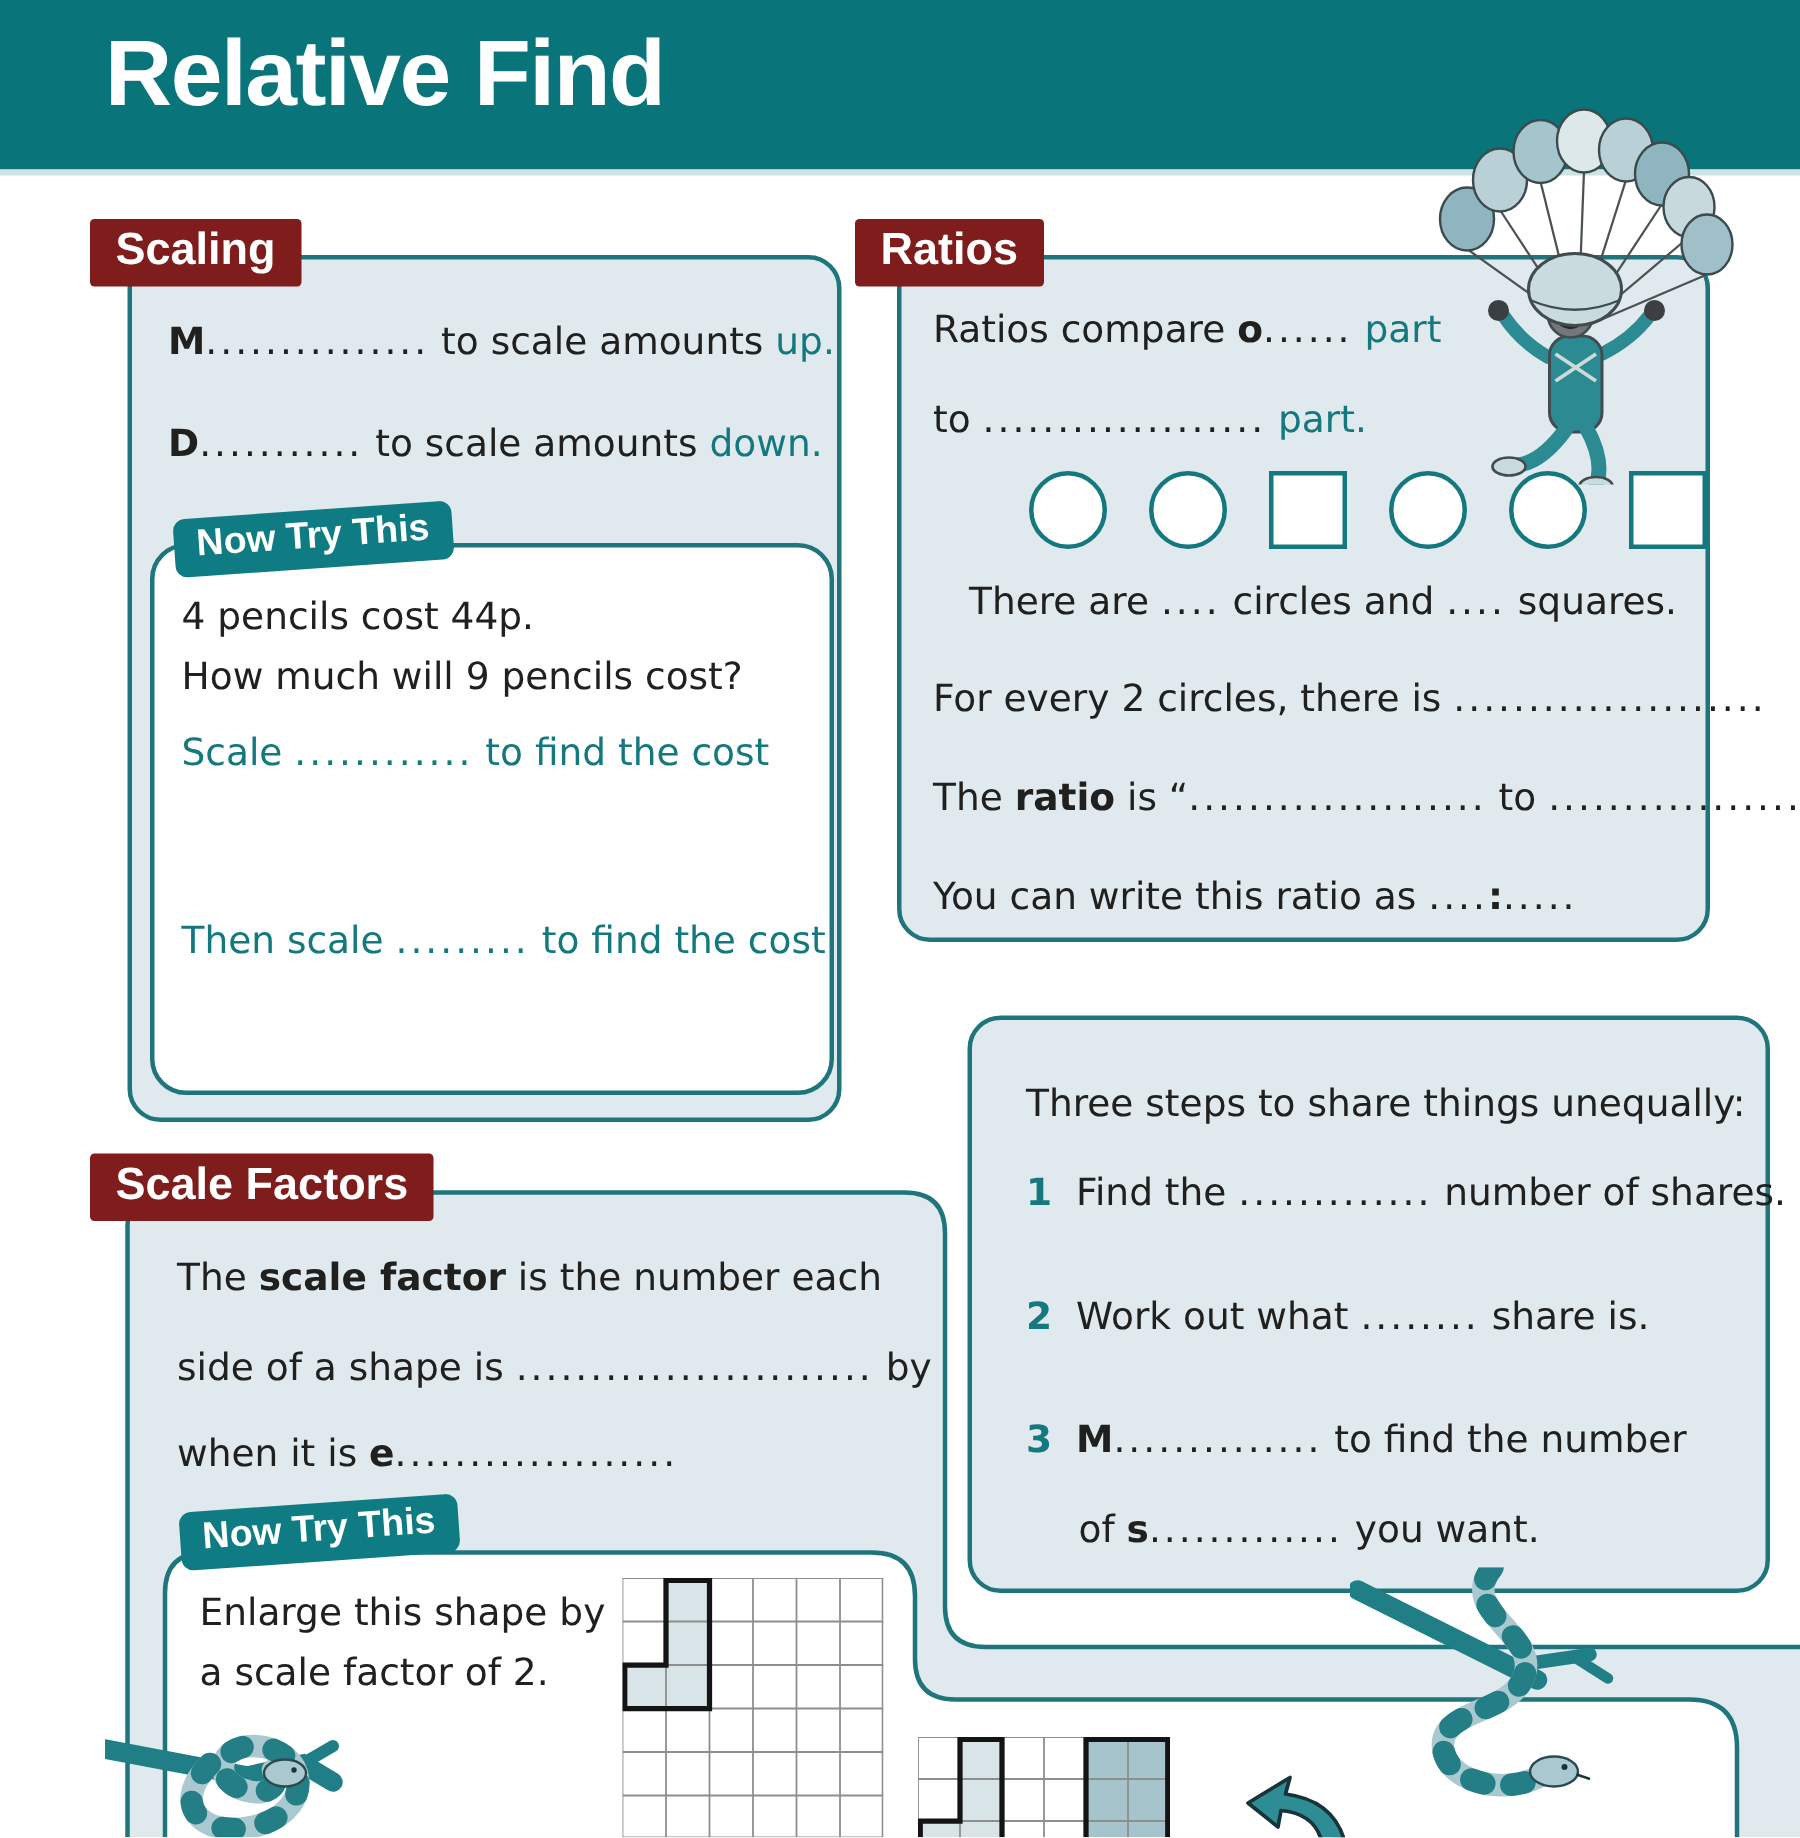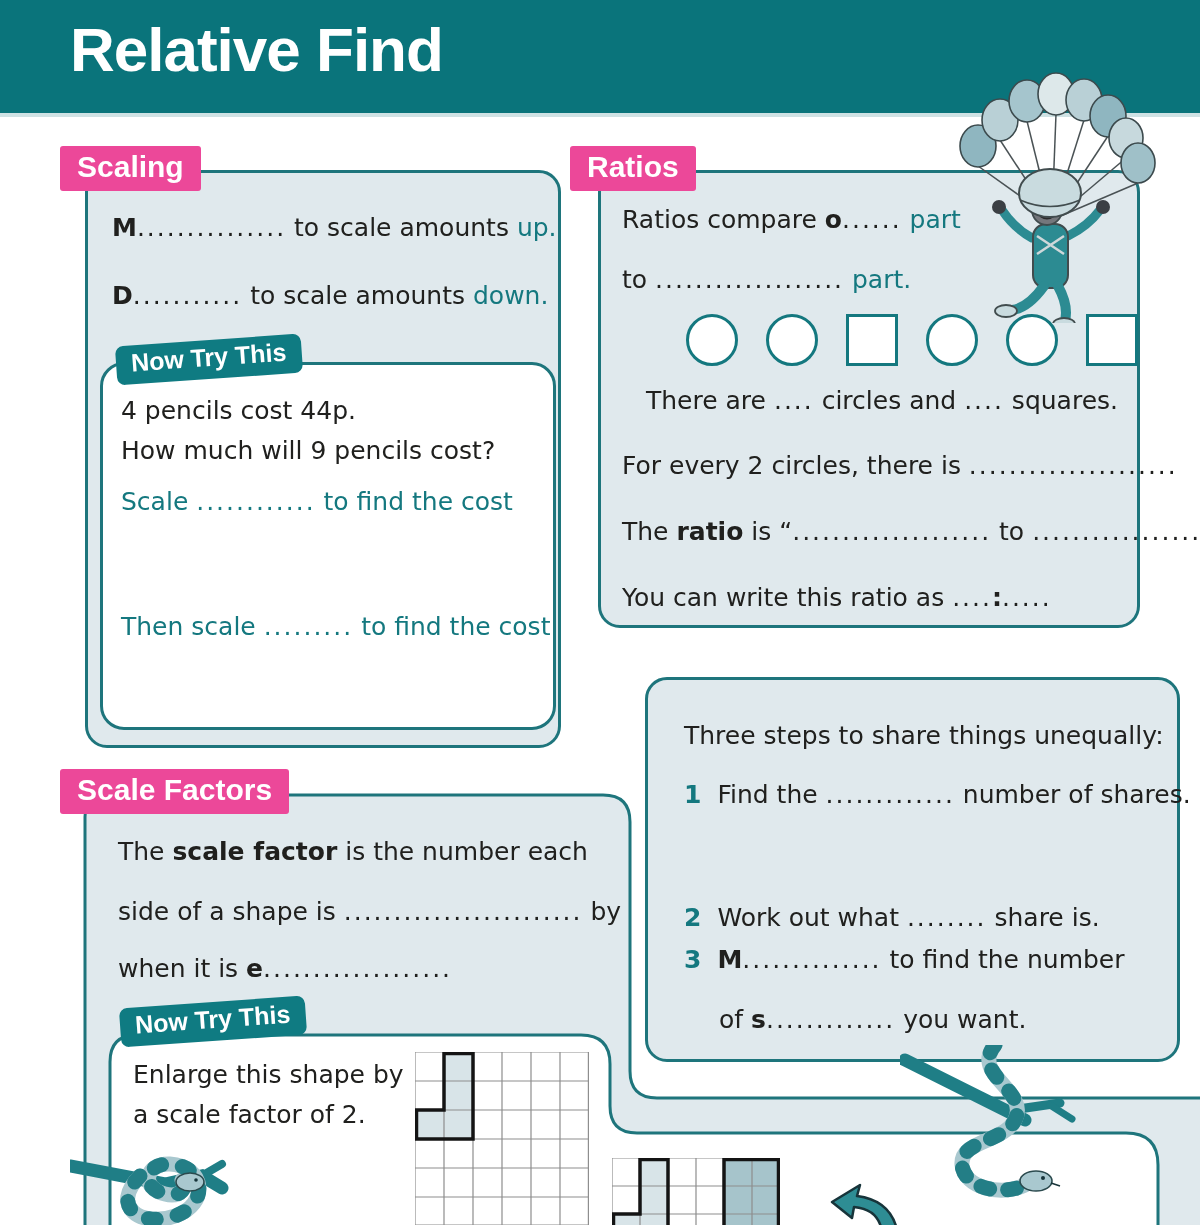--- a/index.html
+++ b/index.html
@@ -5,21 +5,21 @@
   html,body{margin:0;padding:0;background:#fff;}
   #stage{position:relative;width:1200px;height:1225px;overflow:hidden;background:#fff;
          font-family:"DejaVu Sans",sans-serif;color:#20201e;}
   
   .header-bar{position:absolute;left:0;top:0;width:1200px;height:113px;background:#0a747b;z-index:2;}
   .header-underline{position:absolute;left:0;top:113px;width:1200px;height:4px;background:#cfe2e4;z-index:2;}
   .page-title{position:absolute;left:70px;top:14px;font-family:"Liberation Sans",sans-serif;
               font-weight:800;font-size:62px;letter-spacing:-1px;color:#fff;z-index:3;}
   
   .panel{position:absolute;background:#e0e9ed;border:3px solid #1e757c;border-radius:22px;z-index:1;}
-  .tab{position:absolute;background:#ec4899;color:#fff;font-family:"Liberation Sans",sans-serif;
+  .tab{position:absolute;background:#7f1d1d;color:#fff;font-family:"Liberation Sans",sans-serif;
        font-weight:700;font-size:30px;padding:4px 17px 8px;border-radius:3px;z-index:4;line-height:1.1;}
   .ntt-box{position:absolute;background:#fff;border:3px solid #1e757c;border-radius:24px;z-index:2;}
   .badge{position:absolute;background:#0f7b82;color:#fff;font-family:"Liberation Sans",sans-serif;
          font-weight:700;font-size:25px;padding:3px 15px 7px;border-radius:8px;
          transform:rotate(-4deg);z-index:5;line-height:1.15;}
   
   .line{position:absolute;white-space:nowrap;font-size:25px;z-index:4;line-height:1.3;}
   .teal{color:#14787f;}
   .b{font-weight:700;}
   .dots{letter-spacing:2px;}
@@ -93,21 +93,21 @@
   <div class="line" style="left:622px;top:582px;">
     <span>You can write this ratio as </span><span class="dots">....</span><span class="b">:</span><span class="dots">....</span><span>.</span>
   </div>
 
   <div class="panel" style="left:645px;top:677px;width:529px;height:379px;"></div>
 
   <div class="line" style="left:684px;top:720px;">Three steps to share things unequally:</div>
   <div class="line" style="left:684px;top:779px;">
     <span class="stepnum">1</span><span>Find the </span><span class="dots">.............</span><span> number of shares.</span>
   </div>
-  <div class="line" style="left:684px;top:862px;margin-top:40px;">
+  <div class="line" style="left:684px;top:862px;">
     <span class="stepnum">2</span><span>Work out what </span><span class="dots">........</span><span> share is.</span>
   </div>
   <div class="line" style="left:684px;top:944px;">
     <span class="stepnum">3</span><span class="b">M</span><span class="dots">..............</span><span> to find the number</span>
   </div>
   <div class="line" style="left:719px;top:1004px;">
     <span>of </span><span class="b">s</span><span class="dots">.............</span><span> you want.</span>
   </div>
 
   <svg class="svg-abs" style="left:0;top:760px;z-index:1;" width="1200" height="465" viewBox="0 0 1200 465">

